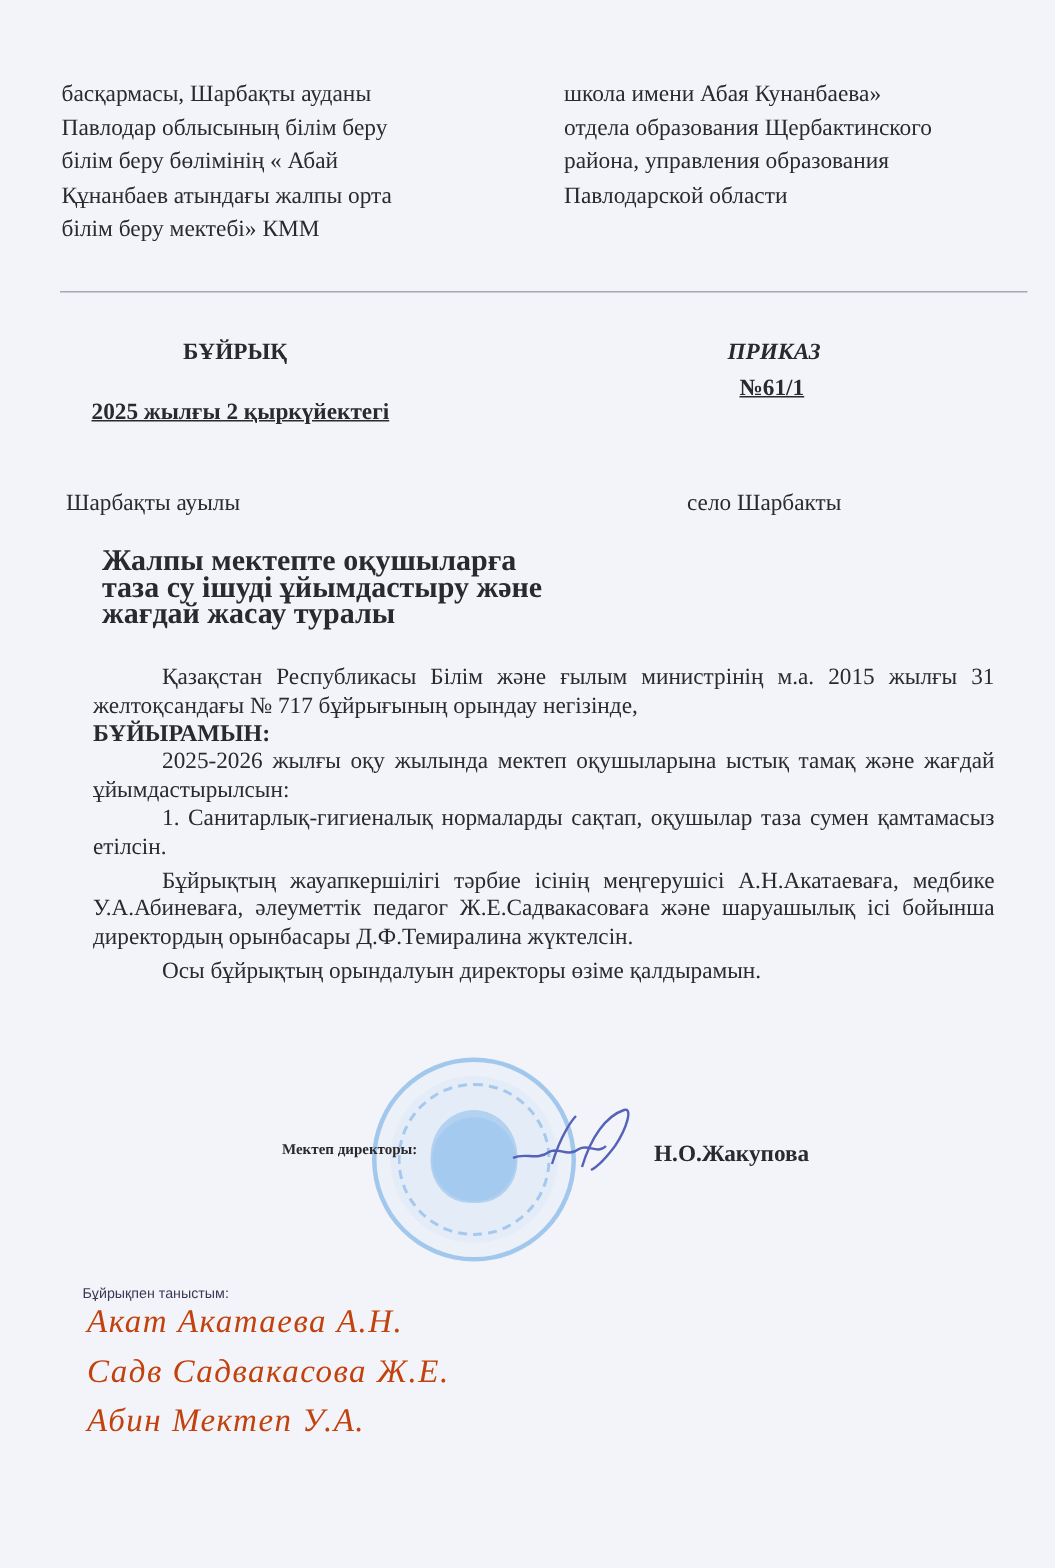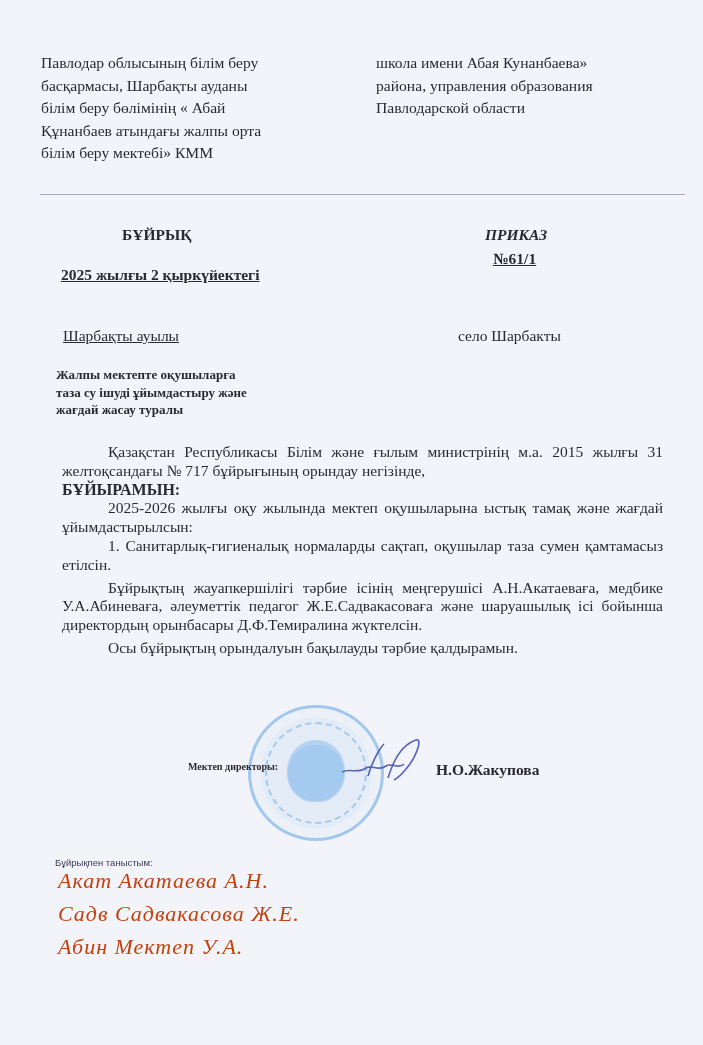--- a/index.html
+++ b/index.html
@@ -14,21 +14,21 @@
     .page { position: absolute; left: 0; top: 0; width: 703px; height: 1045px; }
     .abs { position: absolute; }
     .hdr { font-size: 15.6px; line-height: 22.5px; }
     .hdr-left { left: 41px; top: 52px; width: 300px; }
     .hdr-right { left: 376px; top: 52px; width: 320px; }
     .rule { left: 40px; top: 194px; width: 645px; height: 1px; background: #a8a8b0; }
     .bold { font-weight: bold; }
     .title { font-size: 15.5px; font-weight: bold; }
     .underline { text-decoration: underline; }
     .t15 { font-size: 15.5px; }
-    .subject { left: 56px; top: 366px; width: 300px; font-size: 13px; font-weight: bold; line-height: 17.5px; }
+    .subject { left: 68px; top: 366px; width: 300px; font-size: 20px; font-weight: bold; line-height: 17.5px; }
     .body-text {
       left: 62px; top: 443px; width: 601px;
       font-size: 15.5px; line-height: 18.8px; text-align: justify;
     }
     .body-text p { margin: 0; text-indent: 46px; text-align: justify; }
     .body-text p.noind { text-indent: 0; }
     .body-text .spaced { margin-top: 4px; }
     .stamp {
       left: 248px; top: 705px; width: 136px; height: 136px; border-radius: 50%;
       border: 3px solid rgba(70,150,225,0.45);
@@ -53,57 +53,58 @@
       color: #c2410c; font-size: 22px; letter-spacing: 1px;
     }
     .ack-row { left: 58px; height: 30px; }
   </style>
 </head>
 <body>
 
 <div class="page">
 
   <div class="abs hdr hdr-left">
+    <div>басқармасы,  Шарбақты ауданы</div>
     <div>Павлодар облысының білім беру</div>
-    <div>басқармасы,  Шарбақты ауданы</div>
     <div>білім беру бөлімінің « Абай</div>
     <div>Құнанбаев атындағы жалпы орта</div>
     <div>білім беру мектебі» КММ</div>
   </div>
 
   <div class="abs hdr hdr-right">
     <div>школа имени Абая Кунанбаева»</div>
+    <div>отдела образования Щербактинского</div>
     <div>района, управления образования</div>
     <div>Павлодарской области</div>
   </div>
 
   <div class="abs rule"></div>
 
   <div class="abs title" style="left:122px; top:226px;">БҰЙРЫҚ</div>
   <div class="abs title" style="left:485px; top:226px;font-style:italic;">ПРИКАЗ</div>
 
   <div class="abs title underline" style="left:61px; top:266px;">2025 жылғы 2 қыркүйектегі</div>
   <div class="abs title underline" style="left:493px; top:250px;">№61/1</div>
 
-  <div class="abs t15" style="left:63px; top:327px;text-decoration:underline;">Шарбақты ауылы</div>
+  <div class="abs t15" style="left:44px; top:327px;">Шарбақты ауылы</div>
   <div class="abs t15" style="left:458px; top:327px;">село Шарбакты</div>
 
   <div class="abs subject">
     <div>Жалпы мектепте оқушыларға</div>
     <div>таза су ішуді ұйымдастыру және</div>
     <div>жағдай жасау туралы</div>
   </div>
 
   <div class="abs body-text">
     <p><span>Қазақстан Республикасы Білім және ғылым министрінің м.а. 2015 жылғы 31 желтоқсандағы № 717 бұйрығының орындау негізінде,</span></p>
     <p class="noind bold" style="font-size:16px;">БҰЙЫРАМЫН:</p>
     <p>2025-2026 жылғы  оқу  жылында мектеп оқушыларына ыстық тамақ және жағдай ұйымдастырылсын:</p>
     <p>1. Санитарлық-гигиеналық нормаларды сақтап, оқушылар таза сумен қамтамасыз етілсін.</p>
     <p class="spaced">Бұйрықтың жауапкершілігі тәрбие ісінің меңгерушісі А.Н.Акатаеваға, медбике У.А.Абиневаға, әлеуметтік педагог Ж.Е.Садвакасоваға және шаруашылық ісі бойынша директордың орынбасары Д.Ф.Темиралина жүктелсін.</p>
-    <p class="spaced">Осы бұйрықтың орындалуын бақылауды тәрбие қалдырамын.</p>
+    <p class="spaced">Осы бұйрықтың орындалуын директоры өзіме қалдырамын.</p>
   </div>
 
   <div class="abs stamp">
     <div class="stamp-inner"></div>
     <div class="stamp-emblem"></div>
   </div>
 
   <div class="abs director">Мектеп директоры:</div>
   <svg class="abs sig-main" viewBox="0 0 90 50">
     <path d="M4 34 C12 30, 20 36, 28 30 C34 26, 40 34, 48 28 C54 24, 60 32, 66 26 M50 40 C56 20, 66 6, 78 2 C84 0, 80 14, 72 26 C66 34, 60 40, 56 42 M30 38 C36 18, 44 8, 46 6" fill="none" stroke="#5562b8" stroke-width="1.6"></path>

